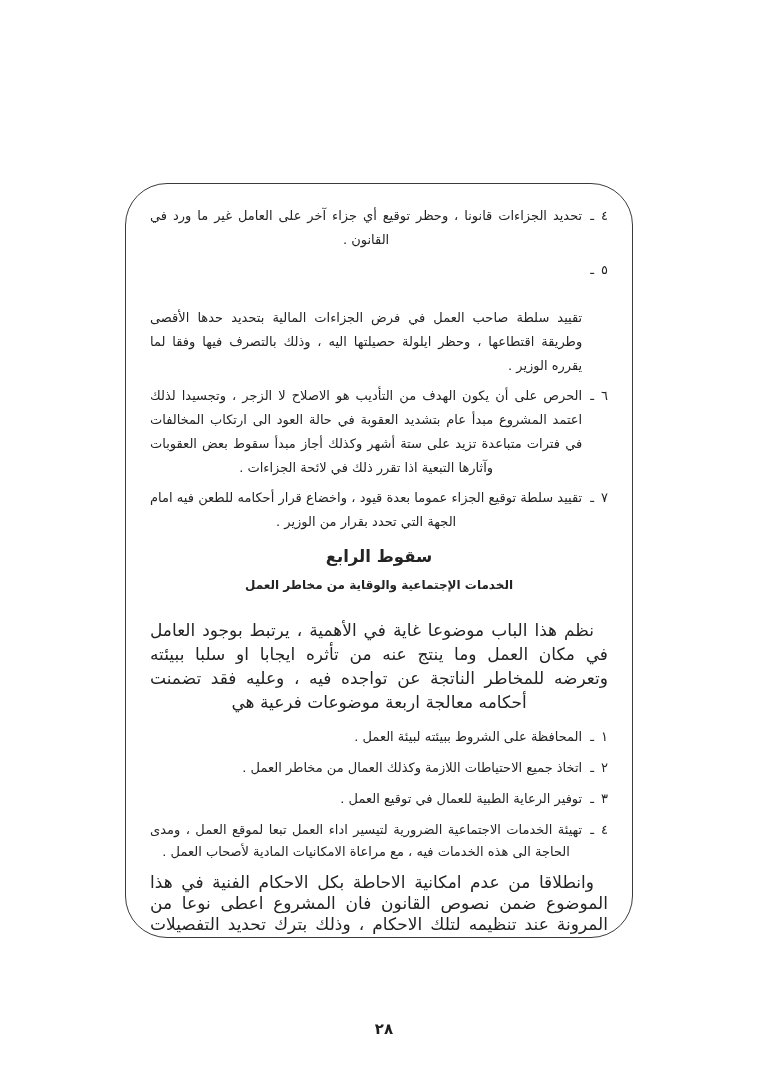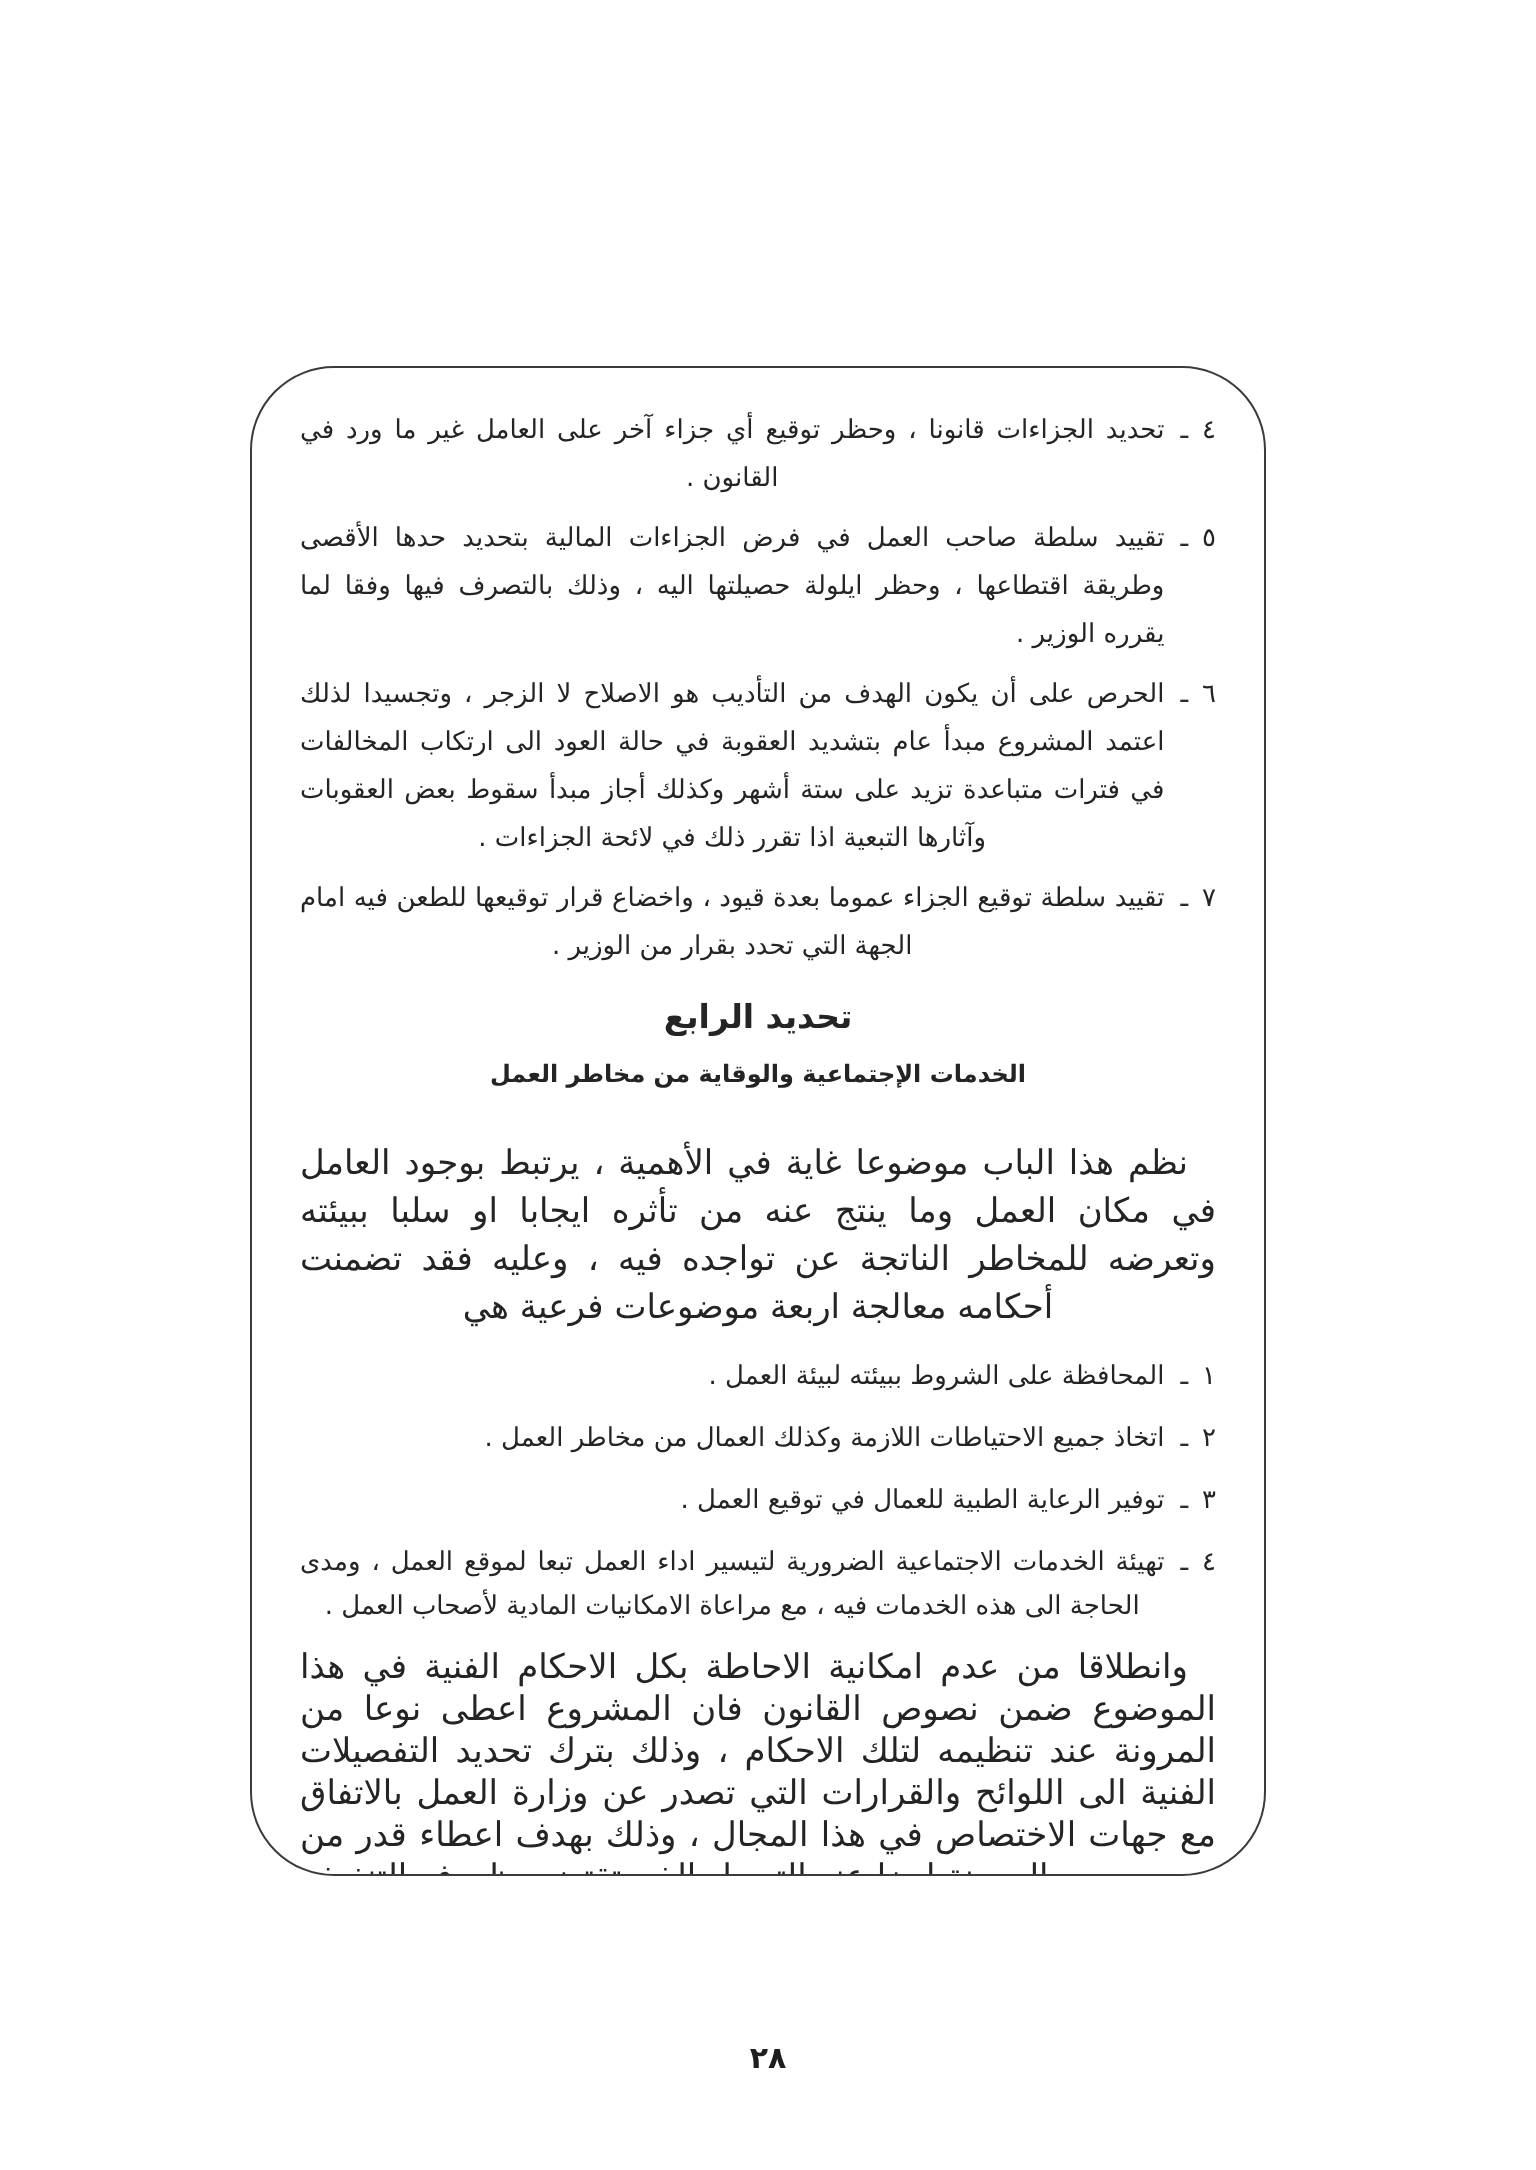--- a/index.html
+++ b/index.html
@@ -42,21 +42,21 @@
     display: flex;
     gap: 7px;
     white-space: nowrap;
   }
   .item .dash { color: #2c2c2c; }
   .item .txt {
     flex: 1 1 auto;
     text-align: justify;
   }
   .tlc { text-align-last: center; }       
-  .tlr { text-align-last: right; }
+  .tlr { text-align-last: right; margin-top: 48px; }
   
   .heading {
     text-align: center;
     font-weight: bold;
     margin: 10px 0 0 0;
   }
   .heading .chapter { font-size: 16.5px; line-height: 26px; }
   .heading .title   { font-size: 12px;  line-height: 30px; }
   
   .para {
@@ -115,26 +115,26 @@
             <span class="num">٦</span>
             <span class="dash">ـ</span>
           </span>
         <div class="txt tlc">الحرص على أن يكون الهدف من التأديب هو الاصلاح لا الزجر ، وتجسيدا لذلك اعتمد المشروع مبدأ عام بتشديد العقوبة في حالة العود الى ارتكاب المخالفات في فترات متباعدة تزيد على ستة أشهر وكذلك أجاز مبدأ سقوط بعض العقوبات وآثارها التبعية اذا تقرر ذلك في لائحة الجزاءات .</div>
       </div>
       <div class="item">
         <span class="marker">
             <span class="num">٧</span>
             <span class="dash">ـ</span>
           </span>
-        <div class="txt tlc">تقييد سلطة توقيع الجزاء عموما بعدة قيود ، واخضاع قرار توقيعها للطعن فيه امام الجهة التي تحدد بقرار من الوزير .</div>
+        <div class="txt tlc">تقييد سلطة توقيع الجزاء عموما بعدة قيود ، واخضاع قرار أحكامه للطعن فيه امام الجهة التي تحدد بقرار من الوزير .</div>
       </div>
     </div>
 
     <div class="heading">
-      <div class="chapter">تحديد الرابع</div>
+      <div class="chapter">سقوط الرابع</div>
       <div class="title">الخدمات الإجتماعية والوقاية من مخاطر العمل</div>
     </div>
 
     <p class="para intro">نظم هذا الباب موضوعا غاية في الأهمية ، يرتبط بوجود العامل في مكان العمل وما ينتج عنه من تأثره ايجابا او سلبا ببيئته وتعرضه للمخاطر الناتجة عن تواجده فيه ، وعليه فقد تضمنت أحكامه معالجة اربعة موضوعات فرعية هي</p>
 
     <div class="items-bottom">
       <div class="item">
         <span class="marker">
             <span class="num">١</span>
             <span class="dash">ـ</span>

